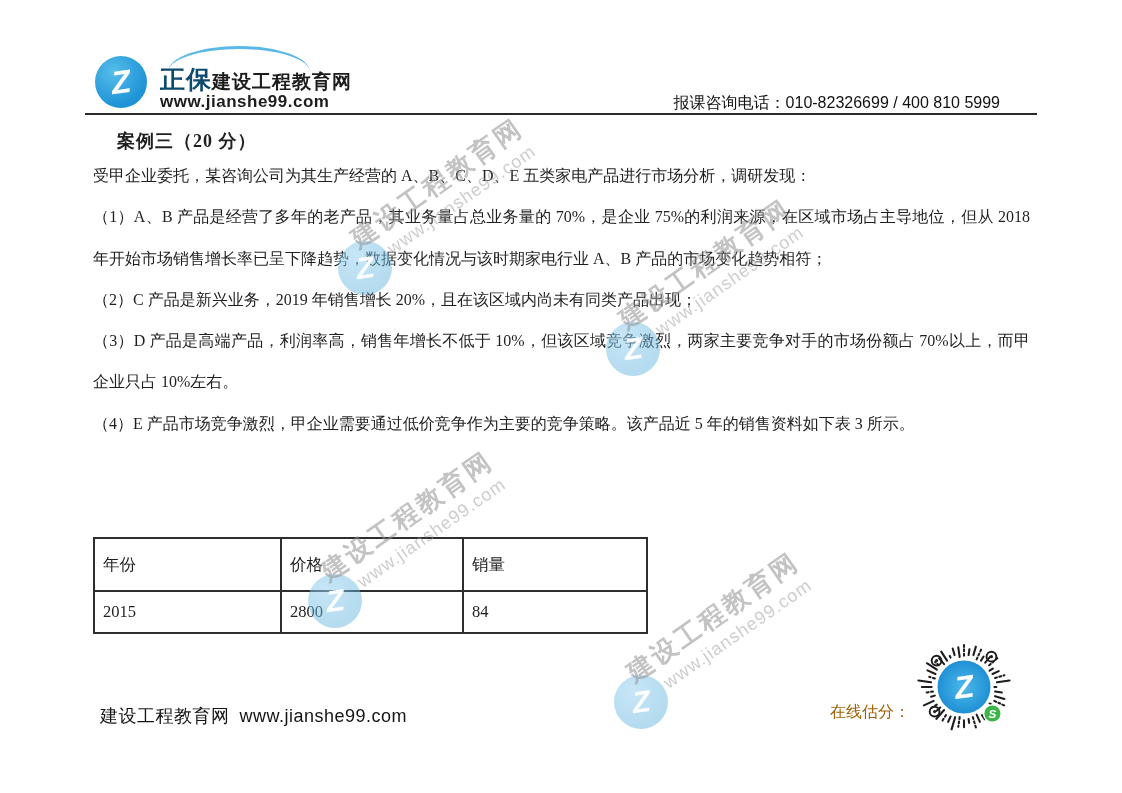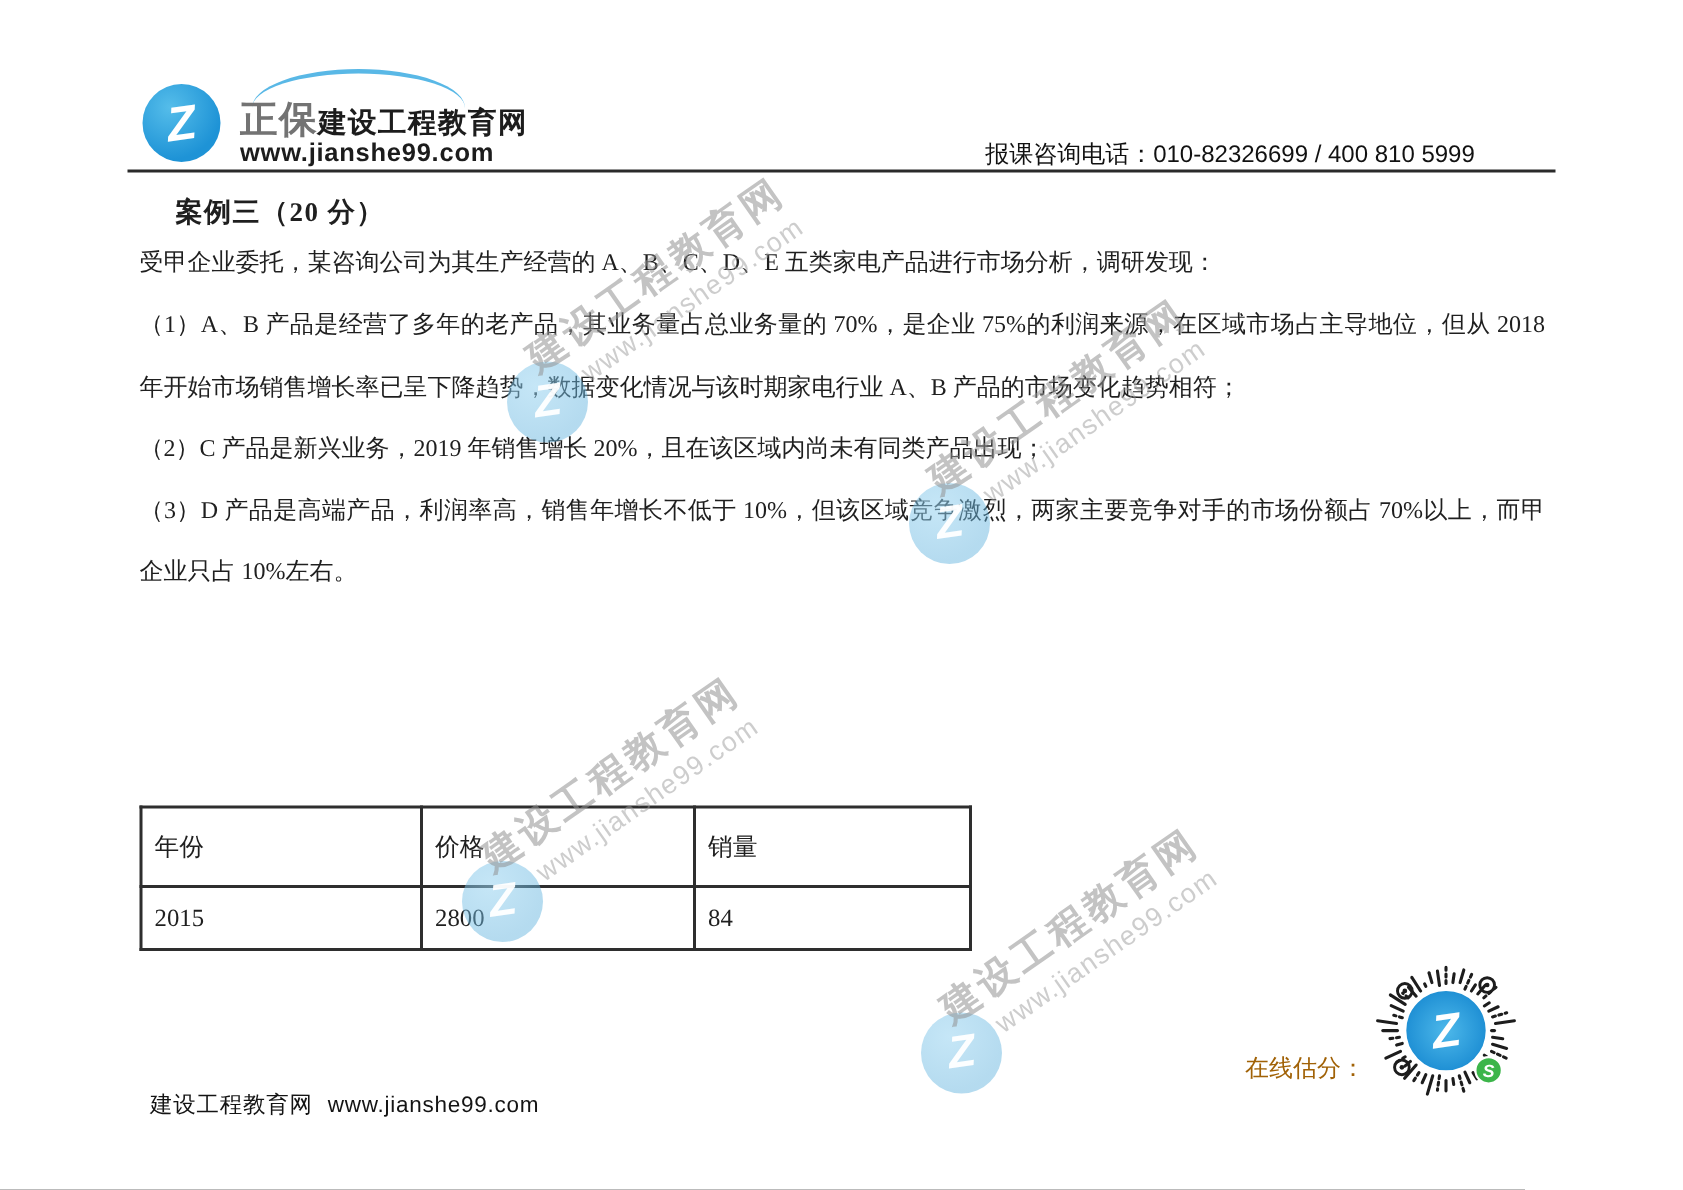--- a/index.html
+++ b/index.html
@@ -20,46 +20,46 @@
   .logo-circle .z, .wm-circle .z {
     color:#fff; font-family:"Liberation Sans",sans-serif; font-weight:bold; font-style:italic;
     font-size:32px; transform:rotate(-8deg); line-height:1;
   }
   .logo-arc {
     position:absolute; left:168px; top:46px; width:142px; height:26px;
     border-top:3px solid #59b8e6; border-radius:50% / 100% 100% 0 0;
   }
   .brand-line { position:absolute; left:160px; top:63px; white-space:nowrap;
     font-family:"Liberation Sans",sans-serif; }
-  .brand-prefix { color:#737373; font-size:25px; font-weight:bold; letter-spacing:1px; }
+  .brand-prefix { color:#0c4a6e; font-size:25px; font-weight:bold; letter-spacing:1px; }
   .brand-name { color:#1c1c1c; font-size:19px; font-weight:bold; letter-spacing:1px; }
   .brand-url { position:absolute; left:160px; top:92px; color:#1c1c1c; font-size:17px;
     font-weight:bold; font-family:"Liberation Sans",sans-serif; letter-spacing:.5px; }
-  .phone { position:absolute; left:640px; top:93px; width:360px; text-align:center;
+  .phone { position:absolute; left:640px; top:93px; width:360px; text-align:right;
     font-size:16px; color:#111; font-family:"Liberation Sans",sans-serif; }
   .header-rule { position:absolute; left:85px; top:113px; width:952px; height:2px; background:#2a2a2a; }
 
   
   .doc-title { position:absolute; left:93px; top:129px; font-size:18px; font-weight:bold;
     letter-spacing:1px;margin-left:24px; }
   .body-text { position:absolute; left:93px; top:155px; width:937px; font-size:16px;
     line-height:41.3px; text-align:justify; }
   .body-text p { text-align:justify; }
 
   
   table.sales { position:absolute; left:93px; top:537px; border-collapse:collapse;
     table-layout:fixed; width:553px; font-size:16.5px; }
   table.sales td { border:2px solid #2e2e2e; padding-left:8px; vertical-align:middle; }
   table.sales tr.hd td { height:53px; }
   table.sales tr.dt td { height:42px;margin-top:28px; }
   table.sales col.c1 { width:187px; } table.sales col.c2 { width:182px; } table.sales col.c3 { width:184px; }
 
   
-  .footer-left { position:absolute; left:100px; top:704px; font-size:15px; color:#141414;
-    font-family:"Liberation Sans",sans-serif; letter-spacing:.5px;margin-top:23px; }
+  .footer-left { position:absolute; left:100px; top:704px; font-size:18px; color:#141414;
+    font-family:"Liberation Sans",sans-serif; letter-spacing:.5px; }
   .footer-left .url { margin-left:10px; }
   .score-label { position:absolute; left:830px; top:702px; font-size:16px; color:#a16207;
     font-family:"Liberation Sans",sans-serif; }
 
   
   .wm { position:absolute; pointer-events:none; z-index:3; }
   .wm-circle { width:54px; height:54px; border-radius:50%;
     background:radial-gradient(circle at 35% 30%, rgba(150,210,240,.55), rgba(90,175,220,.45) 70%);
     display:flex; align-items:center; justify-content:center; }
   .wm-circle .z { font-size:30px; color:rgba(255,255,255,.95); }
@@ -93,20 +93,21 @@
     <div class="header-rule"></div>
   </div>
 
   <div class="content-layer">
     <div class="doc-title">案例三（20 分）</div>
     <div class="body-text">
       <p>受甲企业委托，某咨询公司为其生产经营的 A、B、C、D、E 五类家电产品进行市场分析，调研发现：</p>
       <p>（1）A、B 产品是经营了多年的老产品，其业务量占总业务量的 70%，是企业 75%的利润来源，在区域市场占主导地位，但从 2018 年开始市场销售增长率已呈下降趋势，数据变化情况与该时期家电行业 A、B 产品的市场变化趋势相符；</p>
       <p>（2）C 产品是新兴业务，2019 年销售增长 20%，且在该区域内尚未有同类产品出现；</p>
       <p>（3）D 产品是高端产品，利润率高，销售年增长不低于 10%，但该区域竞争激烈，两家主要竞争对手的市场份额占 70%以上，而甲企业只占 10%左右。</p>
+      <p>（4）E 产品市场竞争激烈，甲企业需要通过低价竞争作为主要的竞争策略。该产品近 5 年的销售资料如下表 3 所示。</p>
     </div>
 
     <table class="sales">
       <colgroup>
           <col class="c1">
           <col class="c2">
           <col class="c3">
         </colgroup>
       <tbody>
           <tr class="hd">

